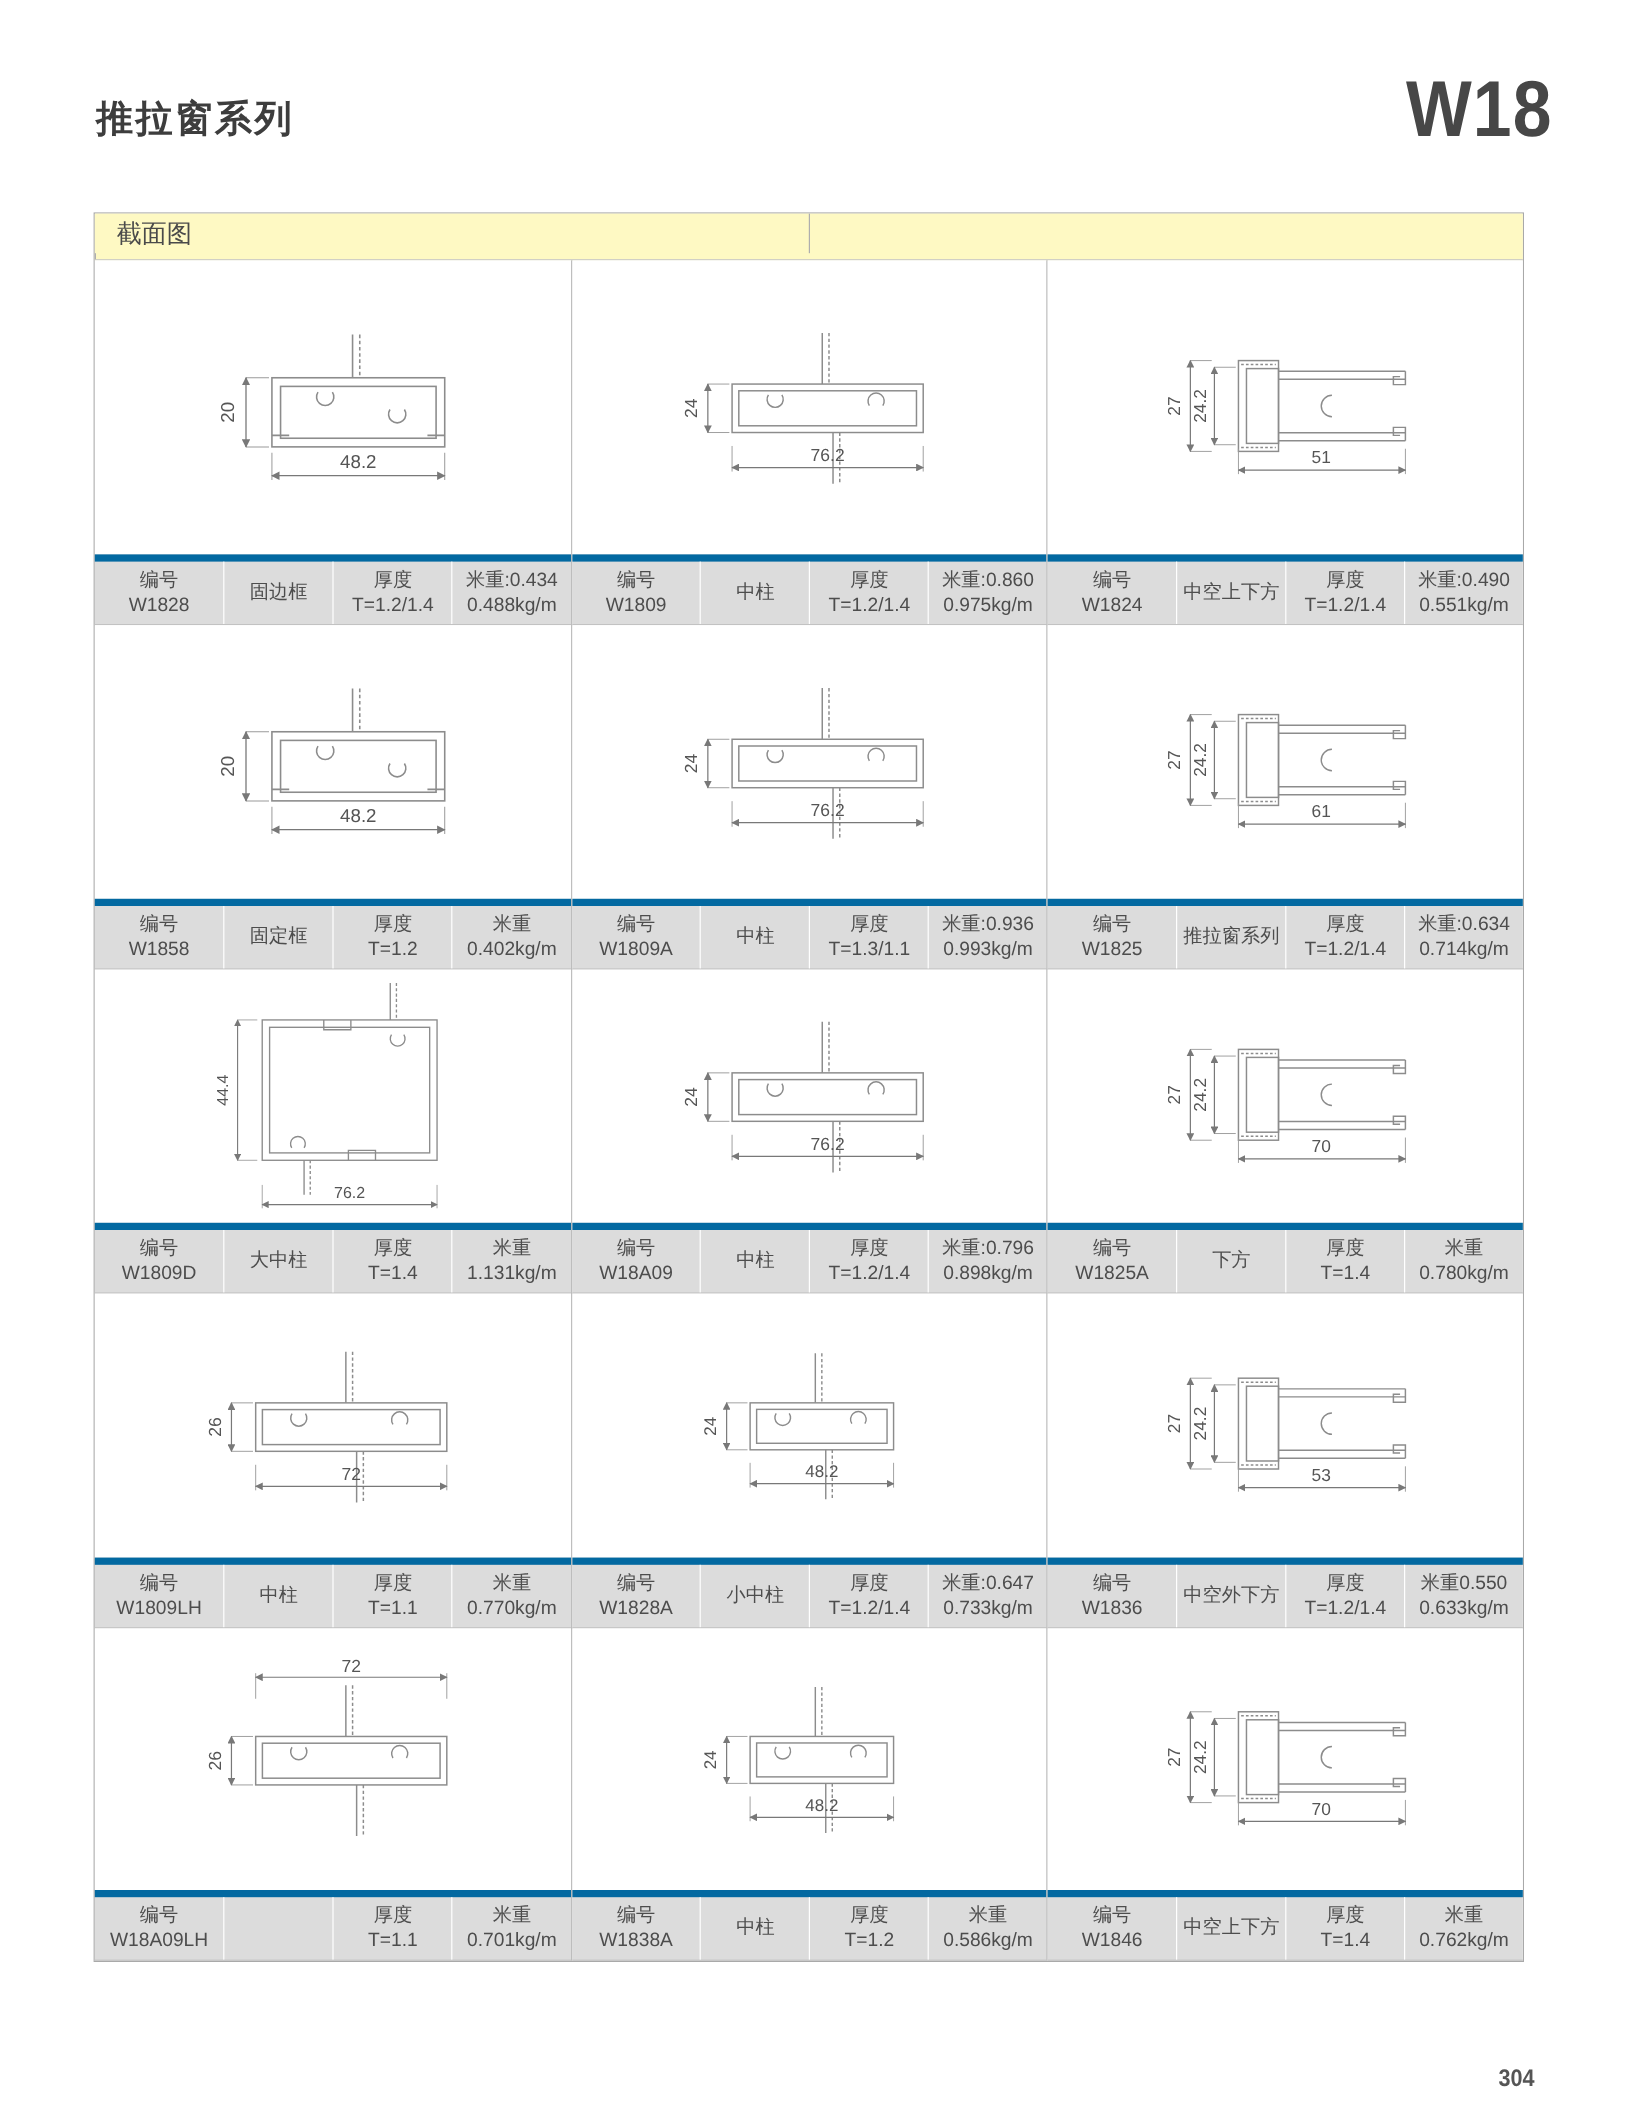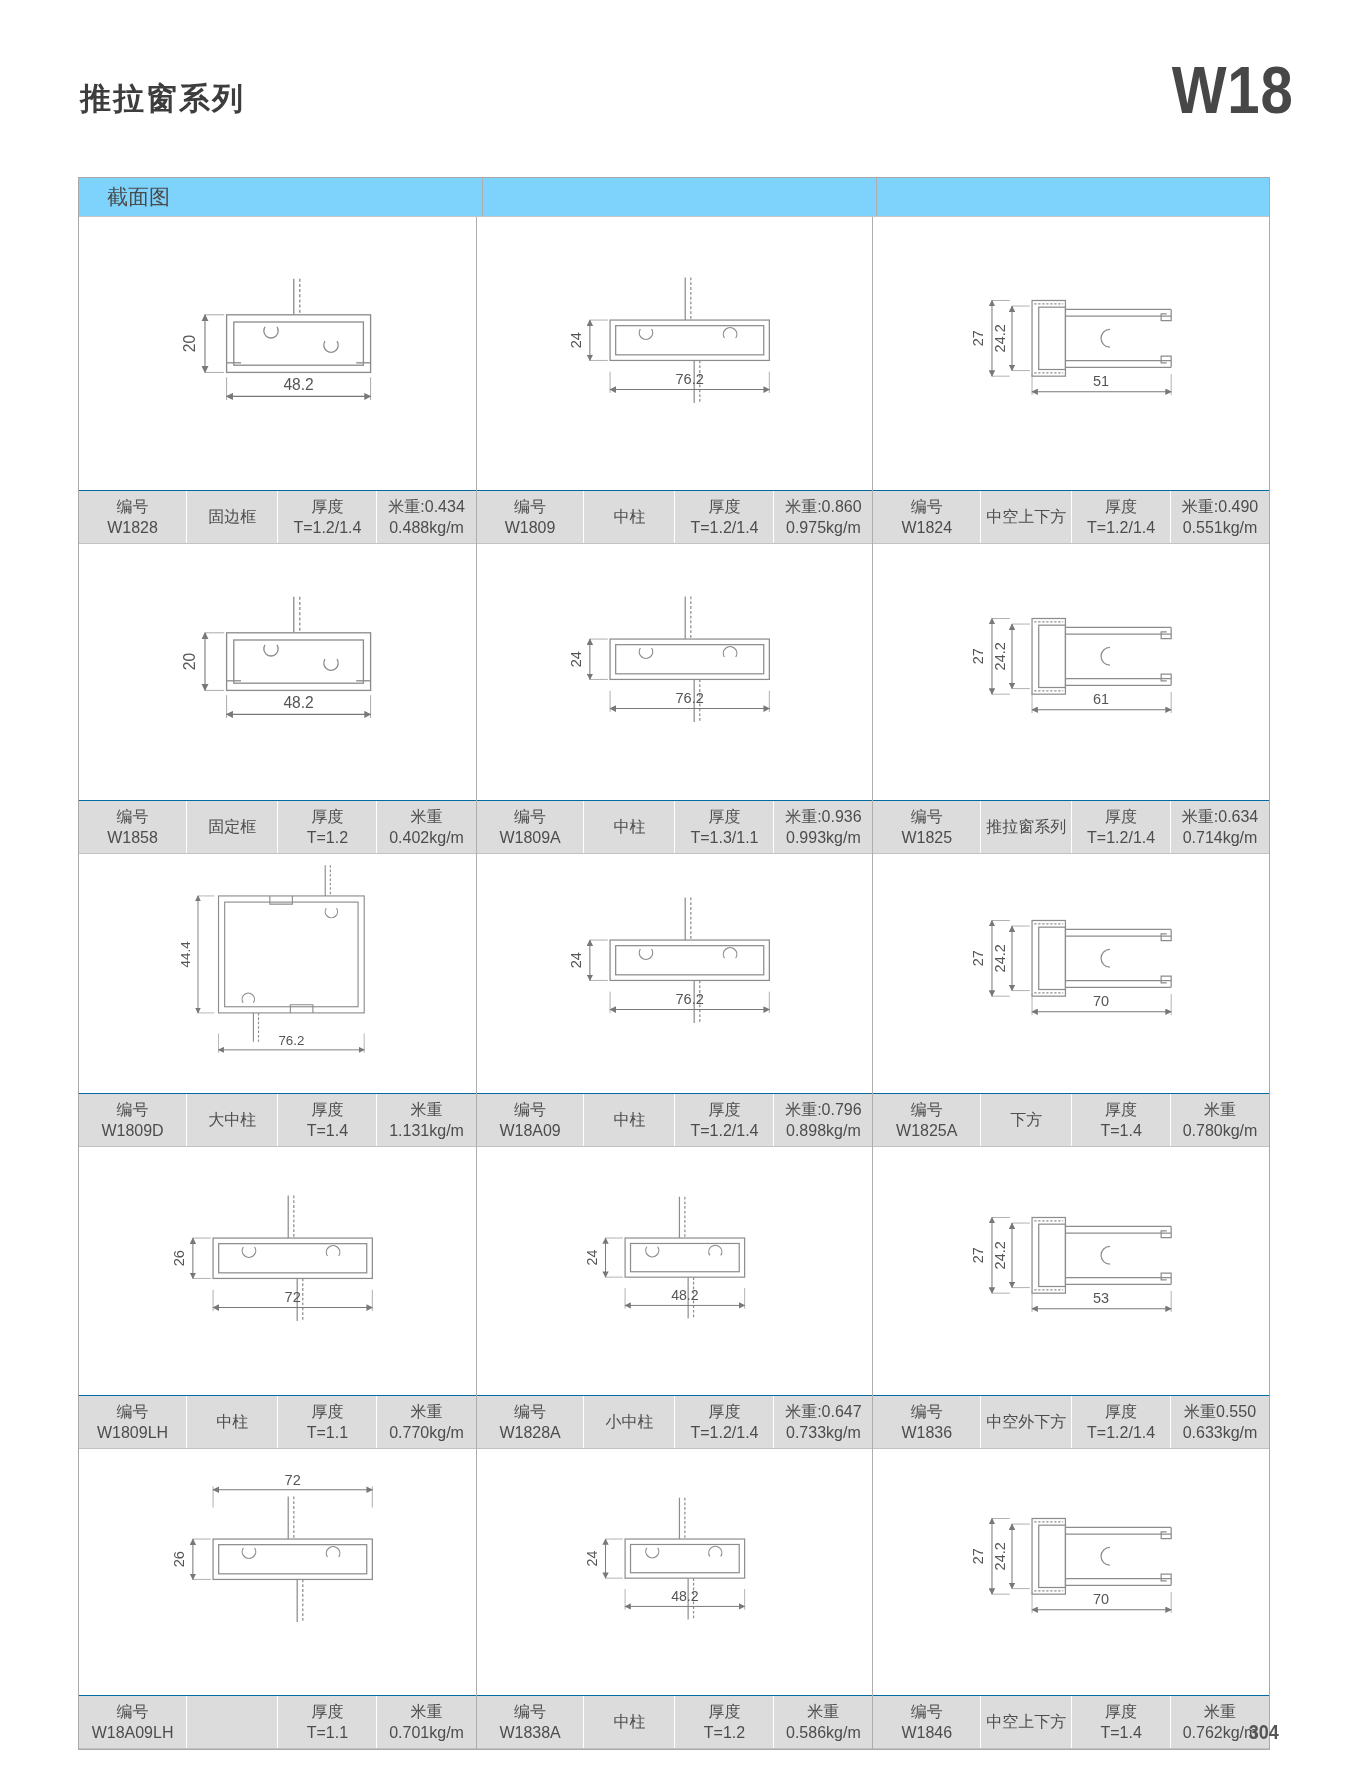--- a/index.html
+++ b/index.html
@@ -18,37 +18,37 @@
   }
   .page-number{
     position:absolute;right:78px;bottom:28px;font-size:20px;font-weight:bold;
     color:#555;transform:scaleX(.9);
   }
   .sheet{
     position:absolute;left:78px;top:177px;width:1192px;
     border:1px solid #a9a9a9;background:#fff;box-sizing:border-box;
   }
   .header-row{
-    display:grid;grid-template-columns:repeat(3,1fr);height:38px;
-    background:#7dd3fc;border-bottom:1px solid #c6c6c6;padding-left:10px;
+    display:grid;grid-template-columns:repeat(2,1fr);height:38px;
+    background:#fef9c3;border-bottom:1px solid #c6c6c6;
   }
   .header-cell{display:flex;align-items:center;padding-left:18px;font-size:21px;color:#4a4a4a;}
   .header-cell + .header-cell{border-left:1px solid #aeaeae;}
   .body-grid{display:grid;grid-template-columns:repeat(3,1fr);}
   .major-col{min-width:0;}
   .major-col + .major-col{border-left:1px solid #aeaeae;}
   .diag-area{display:flex;align-items:center;justify-content:center;background:#fff;overflow:hidden;}
   .diag-area.h0{height:245px;}
   .diag-area.h1{height:228px;}
   .diag-area.h2{height:211px;}
   .diag-area.h3{height:220px;}
   .diag-area.h4{height:218px;}
   .data-band{
     display:grid;grid-template-columns:1.08fr .92fr 1fr 1fr;height:52px;
-    background:#dcdcdc;border-top:1px solid #0369a1;border-bottom:1px solid #c2c2c2;margin-top:28px;
+    background:#dcdcdc;border-top:6px solid #0369a1;border-bottom:1px solid #c2c2c2;
   }
   .dcell{
     display:flex;flex-direction:column;align-items:center;justify-content:center;
     font-size:16px;line-height:1.32;color:#4d4d4d;text-align:center;min-width:0;
   }
   .dcell + .dcell{border-left:1px solid #ffffff;}
   svg.diag{display:block;}
   svg.diag .dim{stroke:#787878;stroke-width:.9;}
   svg.diag .ext{stroke:#9a9a9a;stroke-width:.7;}
   svg.diag .dimtext{font-family:"Liberation Sans","DejaVu Sans",sans-serif;font-size:13px;fill:#555;}

